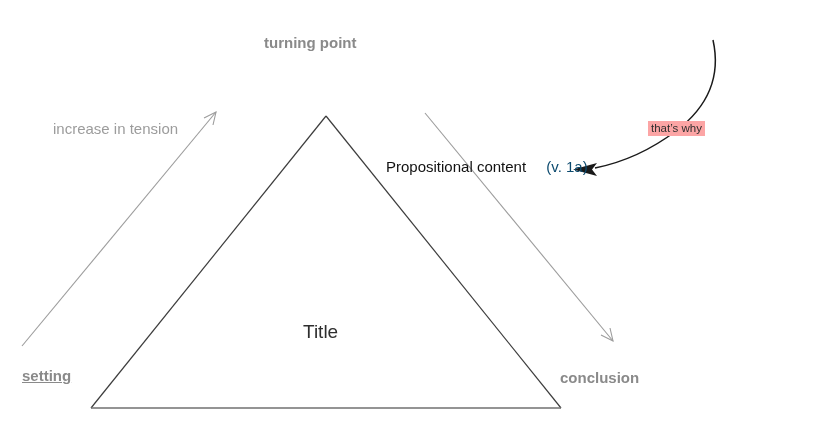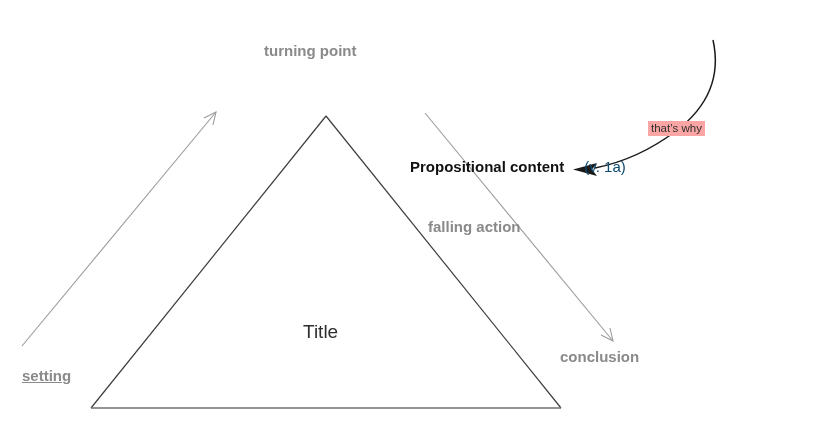--- a/index.html
+++ b/index.html
@@ -28,40 +28,40 @@
   .gray-reg {
     color: #9c9c9c;
     font-size: 15px;
     font-weight: 400;
   }
   .gray-bold {
     color: #8a8a8a;
     font-size: 15px;
     font-weight: 700;
   }
-  .lbl-turning-point  { left: 264px; top: 42px; }
+  .lbl-turning-point  { left: 264px; top: 34px; }
   .lbl-common-ground  { left: 619px; top: 18px; }
   .lbl-increase       { left: 53px;  top: 120px; }
   .lbl-rising         { left: 129px; top: 214px; }
   .lbl-falling        { left: 428px; top: 218px; }
   .lbl-decrease       { left: 592px; top: 286px; }
   .lbl-setting        { left: 22px;  top: 367px; text-decoration: underline; }
-  .lbl-conclusion     { left: 560px; top: 348px; }
+  .lbl-conclusion     { left: 560px; top: 369px; }
   .lbl-title {
     left: 303px; top: 321px;
     color: #2e2e2e;
     font-size: 19px;
     font-weight: 400;
   }
   .lbl-propositional {
     left: 386px; top: 158px;
     font-size: 15px;
     color: #111111;
   }
-  .lbl-propositional .bold-part { font-weight: 700; color: #111111; margin-left: 24px; }
+  .lbl-propositional .bold-part { font-weight: 400; color: #111111; }
   .lbl-propositional .reg-part  { font-weight: 400; color: #0c4a6e; margin-left: 16px; }
   .lbl-thats-why {
     left: 648px; top: 121px;
     font-size: 11.5px;
     color: #2e2e2e;
     background: #fca5a5;
     padding: 1px 3px;
   }
 </style>
 </head>
@@ -89,29 +89,29 @@
 
     <g>
       <path d="M 713 40 C 721 76, 709 106, 676 131 C 648 152, 620 163, 595 168" fill="none" stroke="#1a1a1a" stroke-width="1.5"></path>
       <polygon points="573,169.5 597,163 592,169.5 597,176" fill="#1a1a1a"></polygon>
     </g>
   </svg>
 
   <div class="lbl gray-bold lbl-turning-point">turning point</div>
 
 
+  <div class="lbl gray-reg lbl-increase">increase in tension</div>
 
 
   <div class="lbl lbl-propositional">
     <span class="bold-part">Propositional content</span><span class="reg-part"> (v. 1a)</span>
   </div>
 
   <div class="lbl lbl-thats-why">that’s why</div>
 
-  <div class="lbl gray-bold lbl-falling">falling action</div>
 
 
   <div class="lbl lbl-title">Title</div>
 
   <div class="lbl gray-bold lbl-setting">setting</div>
 
   <div class="lbl gray-bold lbl-conclusion">conclusion</div>
 
 </div>
 

